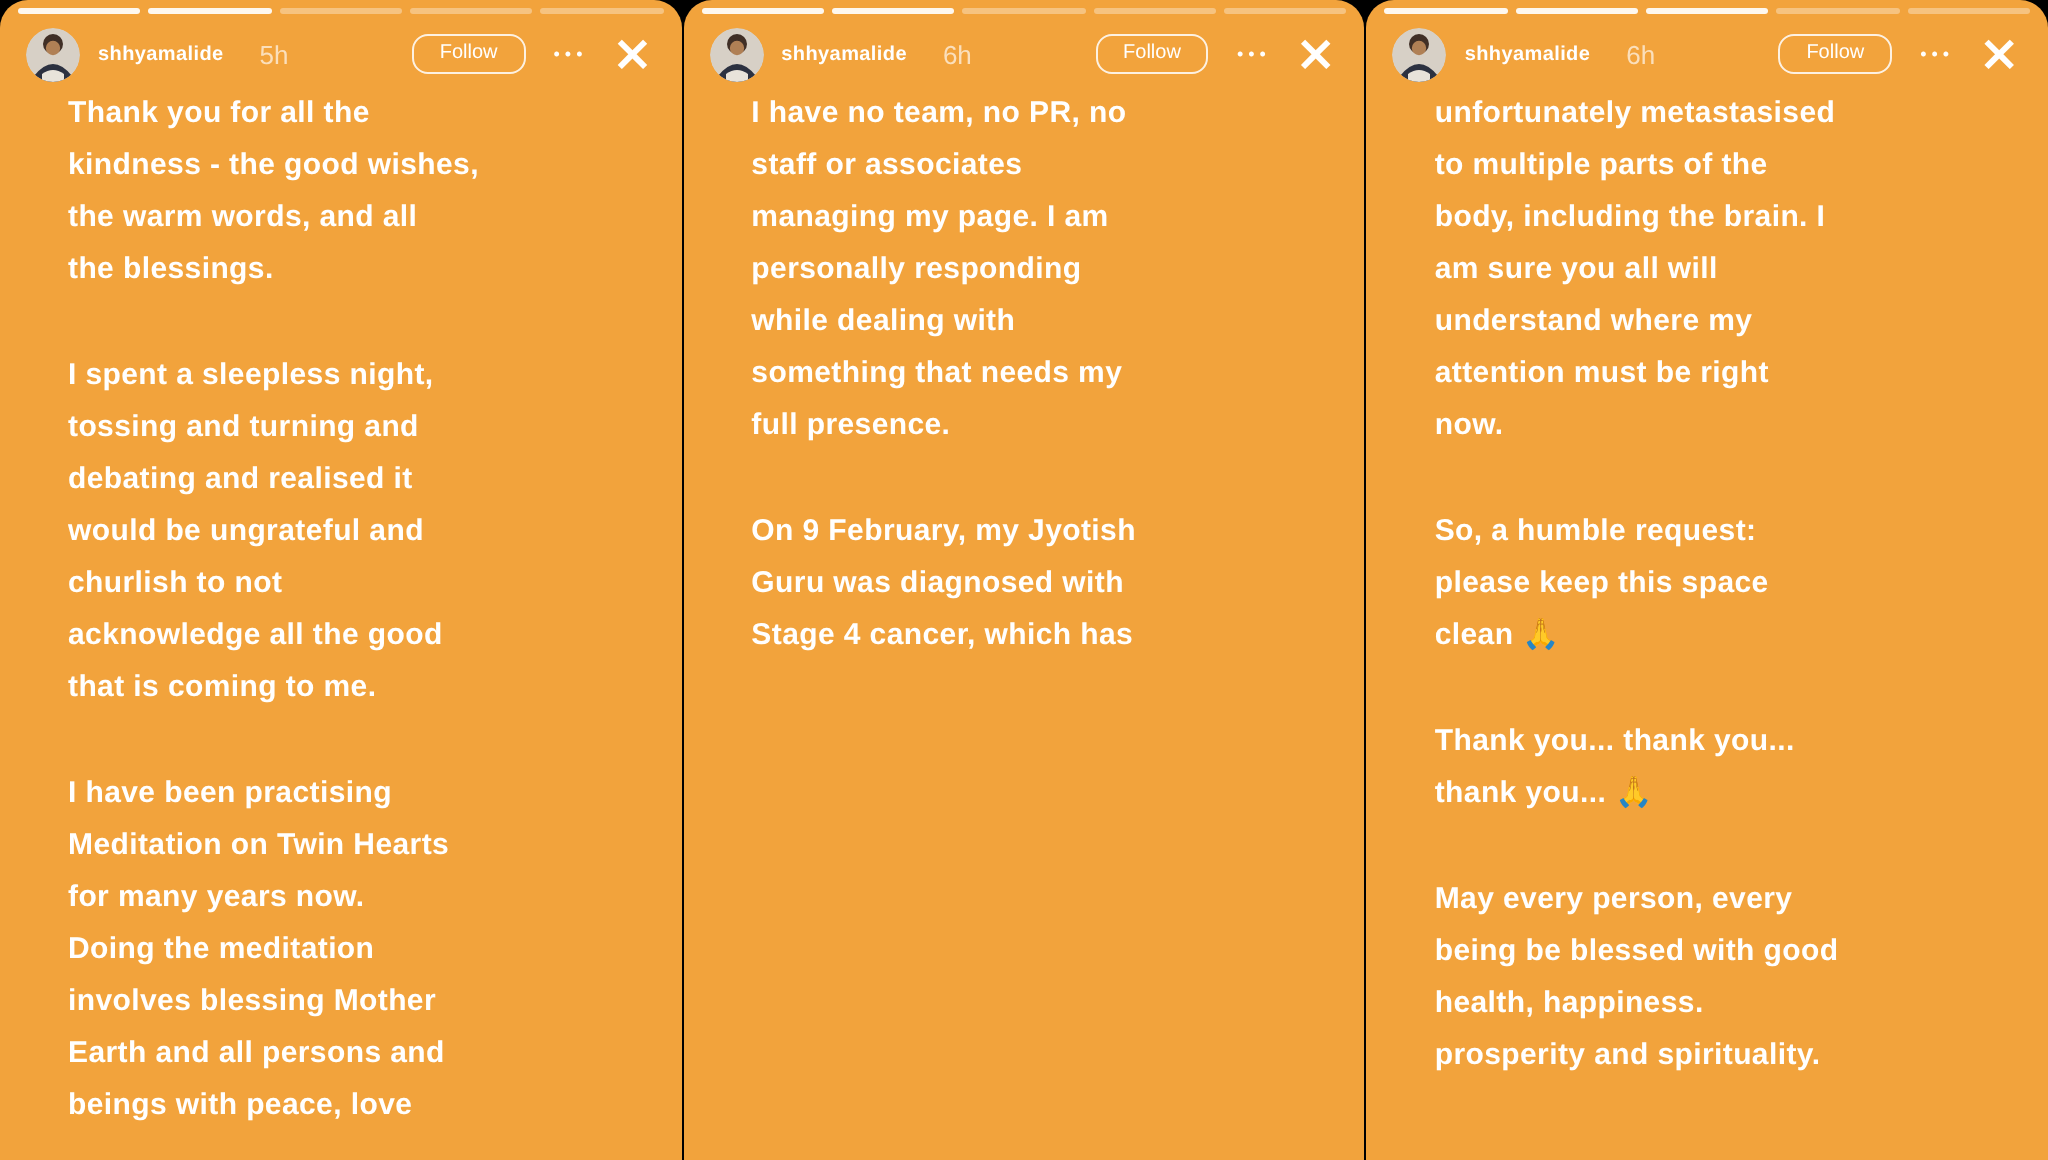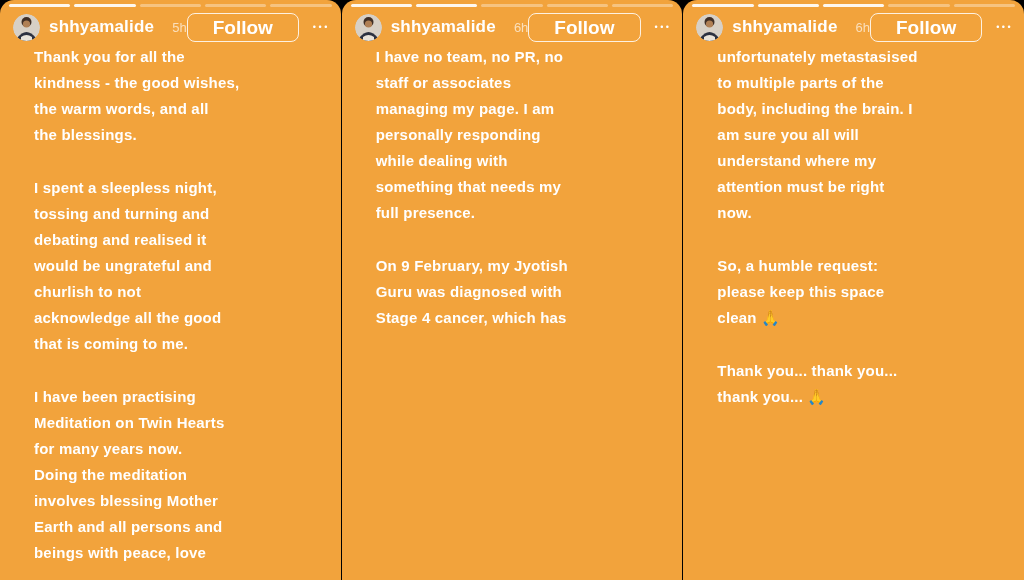--- a/index.html
+++ b/index.html
@@ -5,25 +5,25 @@
   html,body{margin:0;padding:0;background:#000;width:1024px;height:580px;overflow:hidden;}
   *{box-sizing:border-box;}
   .stories{display:flex;flex-direction:row;gap:1px;width:1024px;height:580px;background:#000;}
   .story{flex:1 1 0;position:relative;background:#F2A33C;border-radius:14px 14px 0 0;overflow:hidden;
          font-family:"Liberation Sans","DejaVu Sans",sans-serif;}
   .progress{position:absolute;top:4px;left:9px;right:9px;display:flex;gap:4px;height:3px;}
   .progress .seg{flex:1 1 0;height:3px;border-radius:2px;background:rgba(255,255,255,0.35);}
   .progress .seg.filled{background:rgba(255,255,255,0.92);}
   .hdr{display:flex;align-items:center;margin:13px 12px 0 13px;height:28px;}
   .avatar{width:27px;height:27px;border-radius:50%;overflow:hidden;flex:0 0 auto;display:block;}
-  .uname{color:#fff;font-weight:bold;font-size:17px;margin-left:9px;letter-spacing:0.2px;}
+  .uname{color:#fff;font-weight:bold;font-size:10px;margin-left:9px;letter-spacing:0.2px;}
   .time{color:rgba(255,255,255,0.65);font-size:13px;margin-left:18px;}
   .spacer{flex:1 1 auto;}
   .follow{background:transparent;border:1.5px solid rgba(255,255,255,0.85);border-radius:8px;
-          color:#fff;font-weight:bold;font-size:19px;padding:4px 25px;line-height:1;cursor:pointer;
+          color:#fff;font-weight:normal;font-size:10px;padding:4px 13px;line-height:1;cursor:pointer;
           font-family:inherit;}
   .dots{border:none;background:transparent;color:#fff;font-size:9px;letter-spacing:2.5px;
         padding:4px 2px;margin-left:12px;cursor:pointer;line-height:1;}
   .closebtn{border:none;background:transparent;color:#fff;font-size:25px;font-weight:bold;
         padding:0 2px;margin-left:8px;cursor:pointer;line-height:24px;font-family:"DejaVu Sans",sans-serif;}
   .body-text{margin:3px 12px 0 34px;}
   .body-text p{white-space:pre-line;color:#fff;font-weight:bold;font-size:15px;line-height:26px;
                margin:0;letter-spacing:0.2px;}
   .body-text p + p{margin-top:27px;}
 </style>
@@ -170,16 +170,20 @@
 body, including the brain. I
 am sure you all will
 understand where my
 attention must be right
 now.</p>
       <p>So, a humble request:
 please keep this space
 clean 🙏</p>
       <p>Thank you... thank you...
 thank you... 🙏</p>
+      <p>May every person, every
+being be blessed with good
+health, happiness.
+prosperity and spirituality.</p>
     </div>
   </section>
 
 </div>
 
 </body></html>

